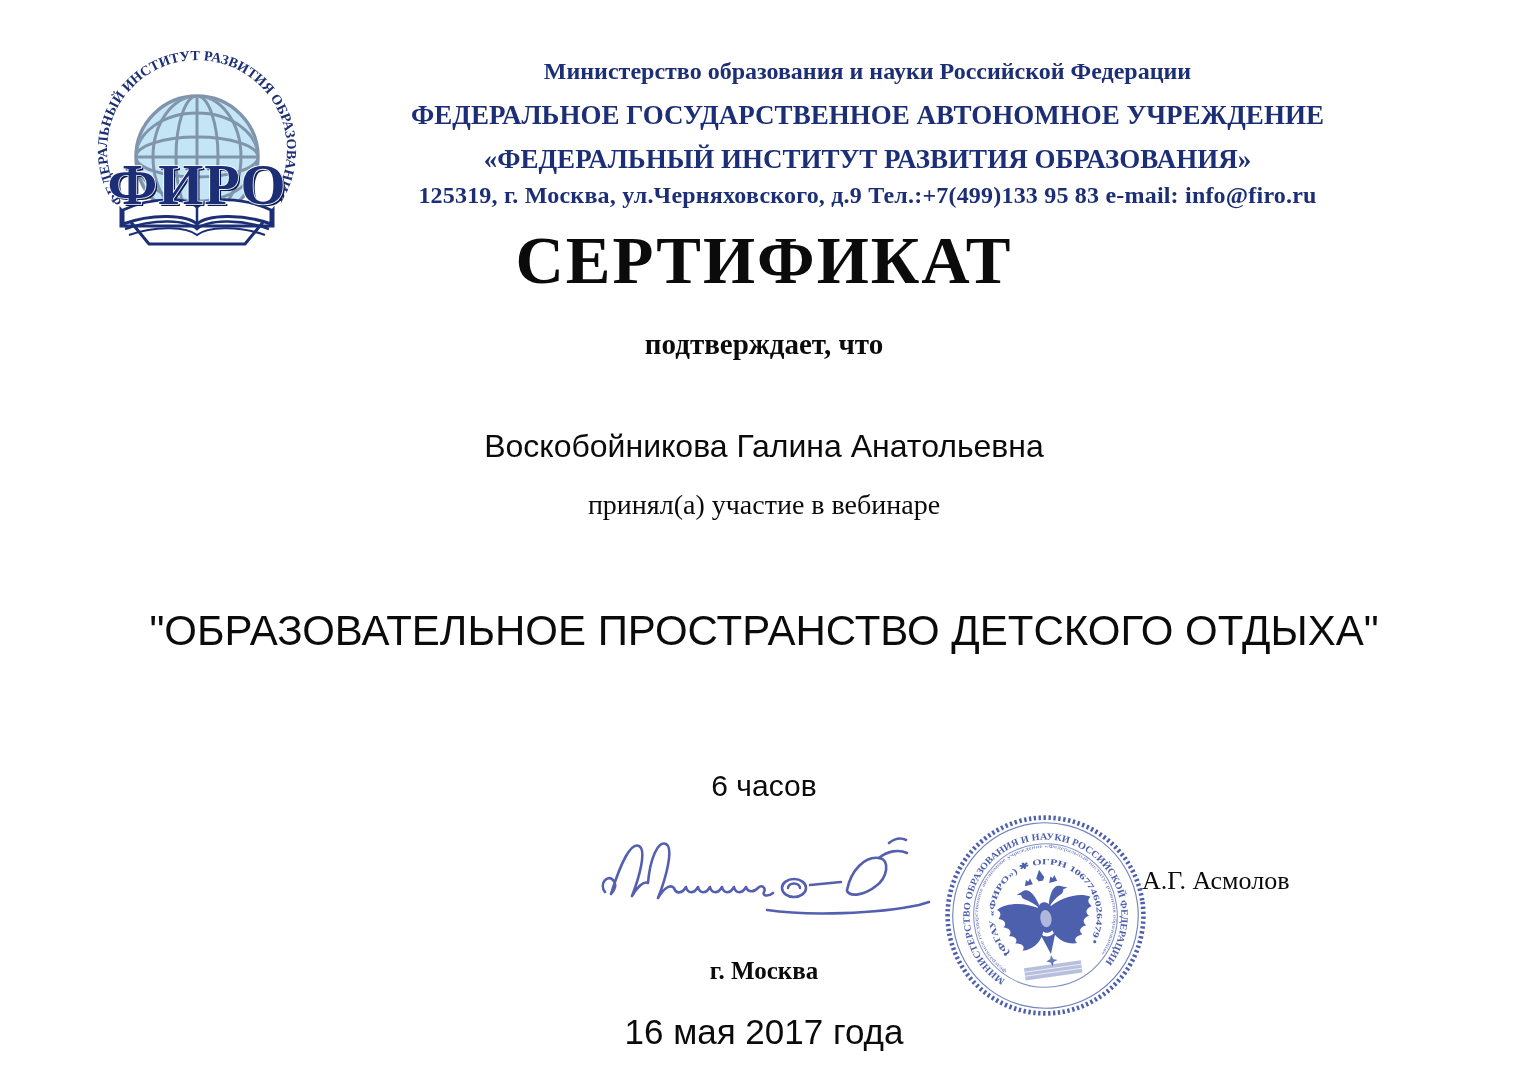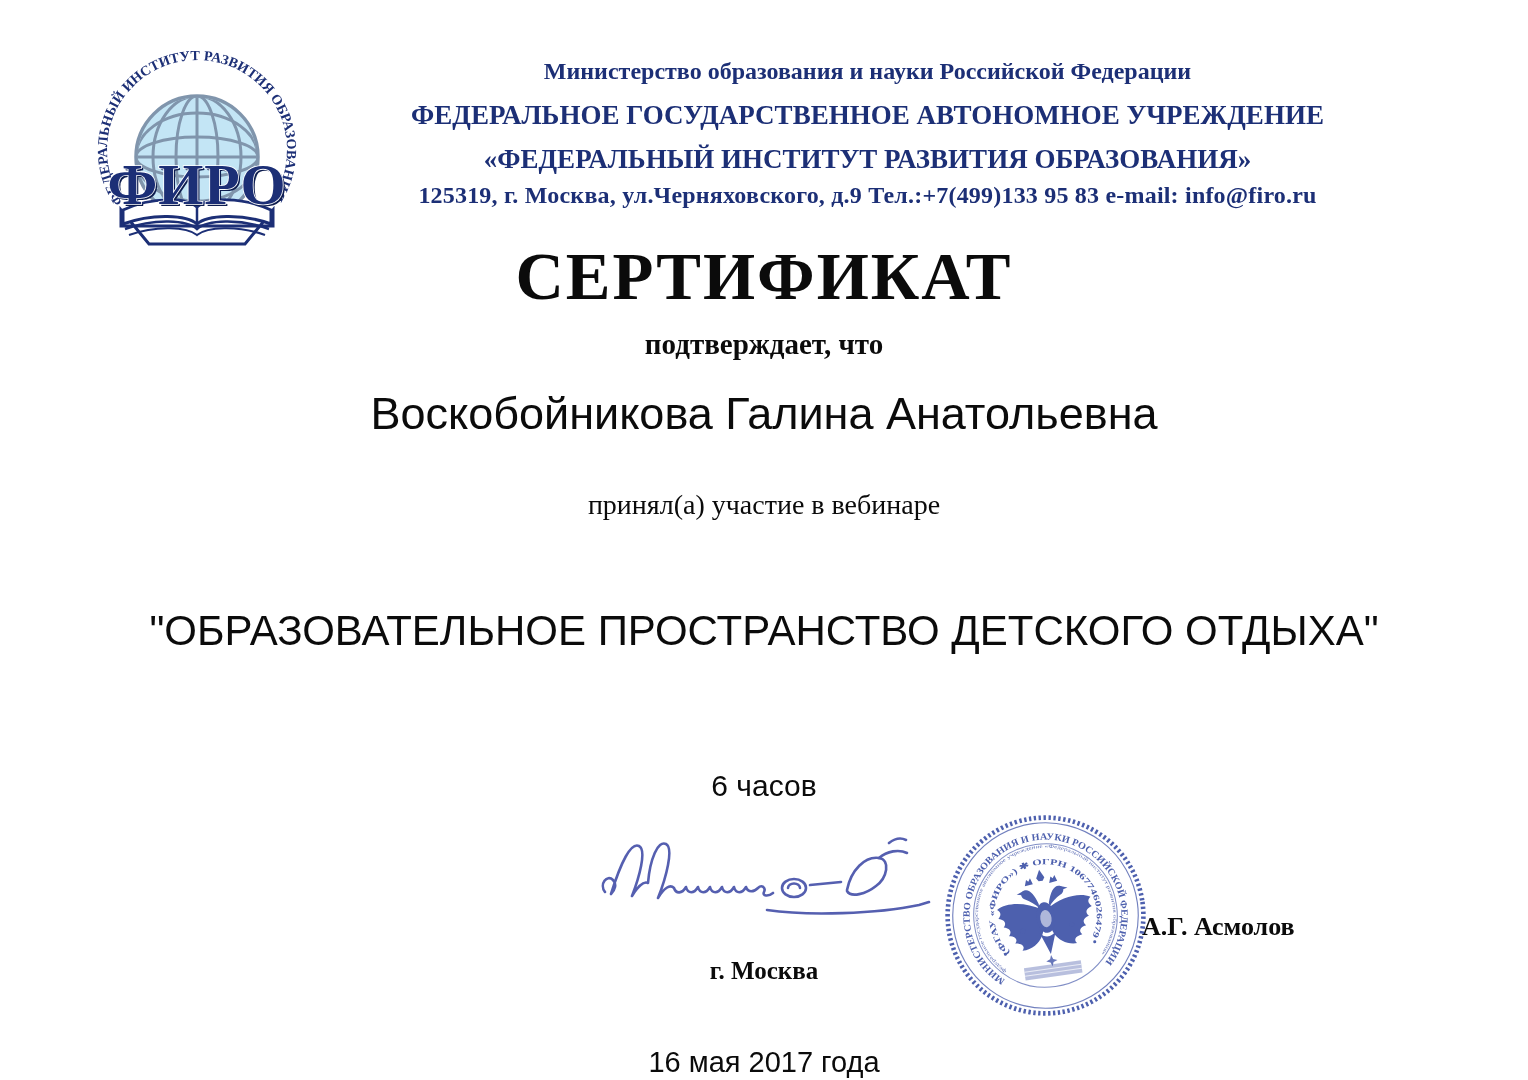--- a/index.html
+++ b/index.html
@@ -15,33 +15,33 @@
   .abs{position:absolute}
   .ctr{left:0;width:100%;text-align:center}
   
   .hdr{position:absolute;left:225px;width:1285px;top:58px;text-align:center;
        color:var(--navy);font-weight:bold;line-height:1.12}
   .hdr-l1{font-size:24px}
   .hdr-l2{font-size:27px;margin-top:15px}
   .hdr-l3{font-size:27px;margin-top:14px}
   .hdr-addr{font-size:24px;margin-top:8px;letter-spacing:.2px}
   
-  .title{top:238px;font-size:67px;font-weight:bold;letter-spacing:2px}
+  .title{top:222px;font-size:67px;font-weight:bold;letter-spacing:2px}
   .confirms{top:328px;font-size:29px;font-weight:bold}
   .sans{font-family:"Liberation Sans","DejaVu Sans",sans-serif}
-  .name{top:388px;font-size:45px}
+  .name{top:428px;font-size:32px}
   .participation{top:489px;font-size:28px;font-weight:normal}
   .event1{top:542px;font-size:40px}
   .event2{top:607px;font-size:42px}
   .duration{top:769px;font-size:30px}
   
   .director{left:262px;top:869px;font-size:25px;font-weight:bold}
-  .dirname{left:1142px;top:912px;font-size:26px;font-weight:bold}
+  .dirname{left:1142px;top:866px;font-size:26px;font-weight:normal}
   .city{top:957px;font-size:25px;font-weight:bold}
-  .date{top:1046px;font-size:29px}
+  .date{top:1012px;font-size:35px}
   .logo-svg{left:91px;top:40px;width:212px;height:212px}
   .sig-svg{left:585px;top:816px;width:370px;height:118px;z-index:3}
   .stamp-svg{left:943px;top:813px;width:205px;height:205px;z-index:2;opacity:.93}
 </style>
 </head>
 <body>
 
 <div class="page">
 
   <svg class="abs logo-svg" viewBox="0 0 212 212" aria-hidden="true">

